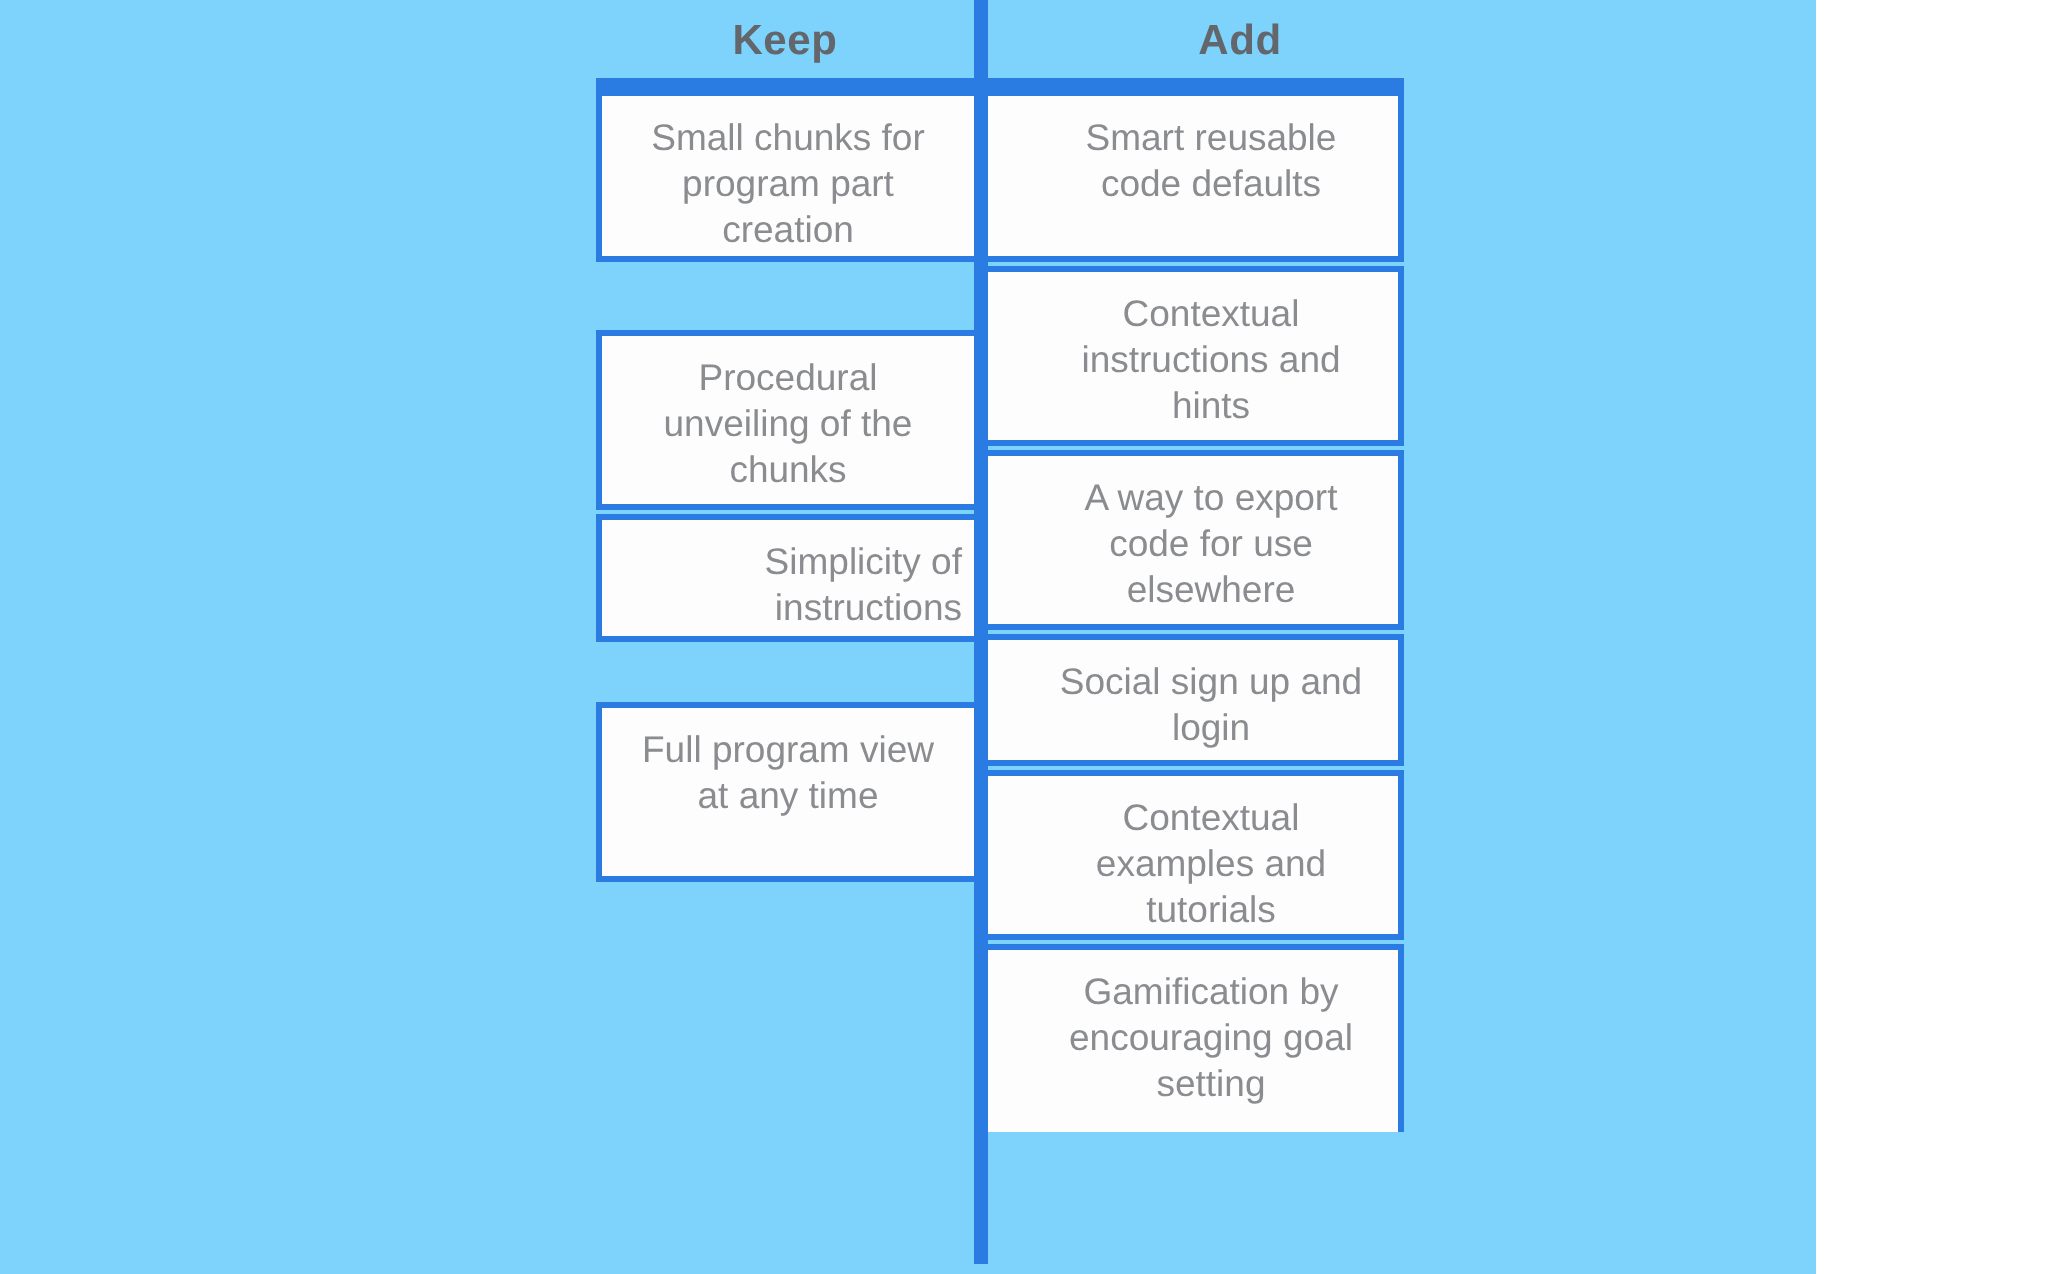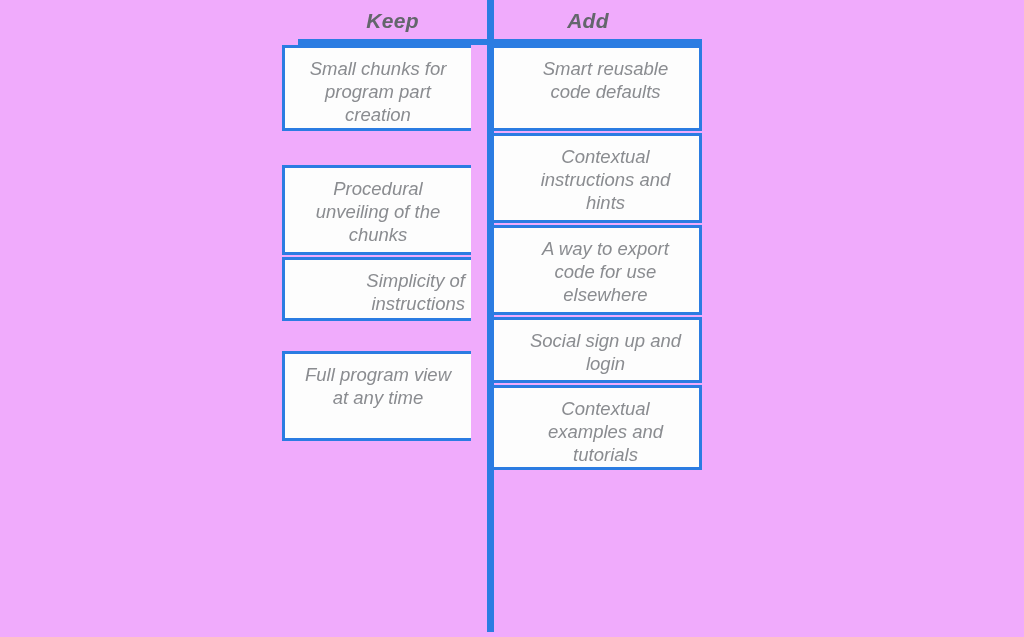--- a/index.html
+++ b/index.html
@@ -6,38 +6,37 @@
     margin: 0;
     padding: 0;
     background: #ffffff;
     width: 1024px;
     height: 637px;
     overflow: hidden;
     font-family: "Liberation Sans", sans-serif;
   }
   .board {
     position: relative;
-    width: 1024px;
+    width: 908px;
     height: 637px;
-    background: #f0abfc;
-    font-style: italic;
+    background: #7dd3fc;
   }
   .col-header {
     position: absolute;
     top: 6px;
     height: 30px;
     line-height: 30px;
     text-align: center;
     font-size: 21px;
     font-weight: bold;
     letter-spacing: 0.3px;
     color: #63666b;
   }
   .header-keep { left: 298px; width: 189px; }
-  .header-add  { left: 484px; width: 208px; }
+  .header-add  { left: 516px; width: 208px; }
 
   .divider-vertical {
     position: absolute;
     left: 487px;
     top: 0;
     width: 7px;
     height: 632px;
     background: #2b7ce2;
   }
   .divider-horizontal {
@@ -49,21 +48,21 @@
     background: #2b7ce2;
   }
 
   .column {
     position: absolute;
     top: 45px;
     display: flex;
     flex-direction: column;
     gap: 2px;
   }
-  .col-keep { left: 282px; width: 189px; }
+  .col-keep { left: 298px; width: 189px; }
   .col-add  { left: 494px; width: 208px; }
 
   .card {
     box-sizing: border-box;
     background: #fdfdfd;
     border: 3px solid #2b7ce2;
     text-align: center;
     padding: 9px 6px 0 6px;
     font-size: 18.5px;
     line-height: 23px;
@@ -120,15 +119,18 @@
 instructions and
 hints</div>
     <div class="card rc4">A way to export
 code for use
 elsewhere</div>
     <div class="card rc5">Social sign up and
 login</div>
     <div class="card rc6">Contextual
 examples and
 tutorials</div>
+    <div class="card rc7">Gamification by
+encouraging goal
+setting</div>
   </div>
 
 </div>
 
 </body></html>

